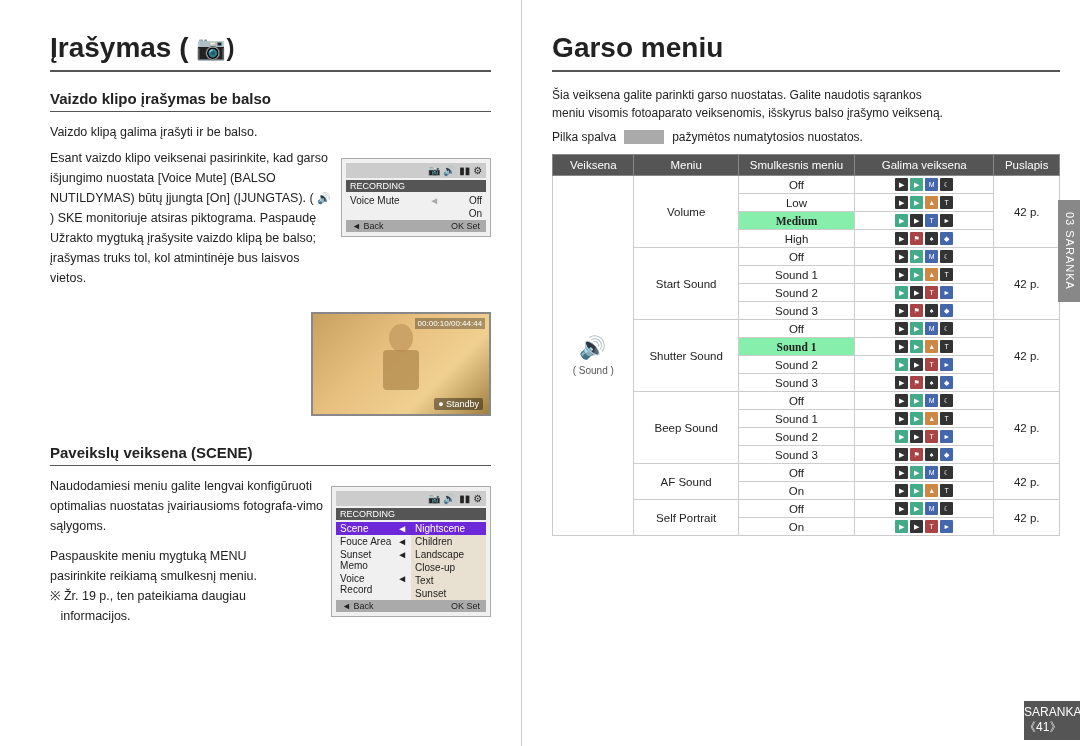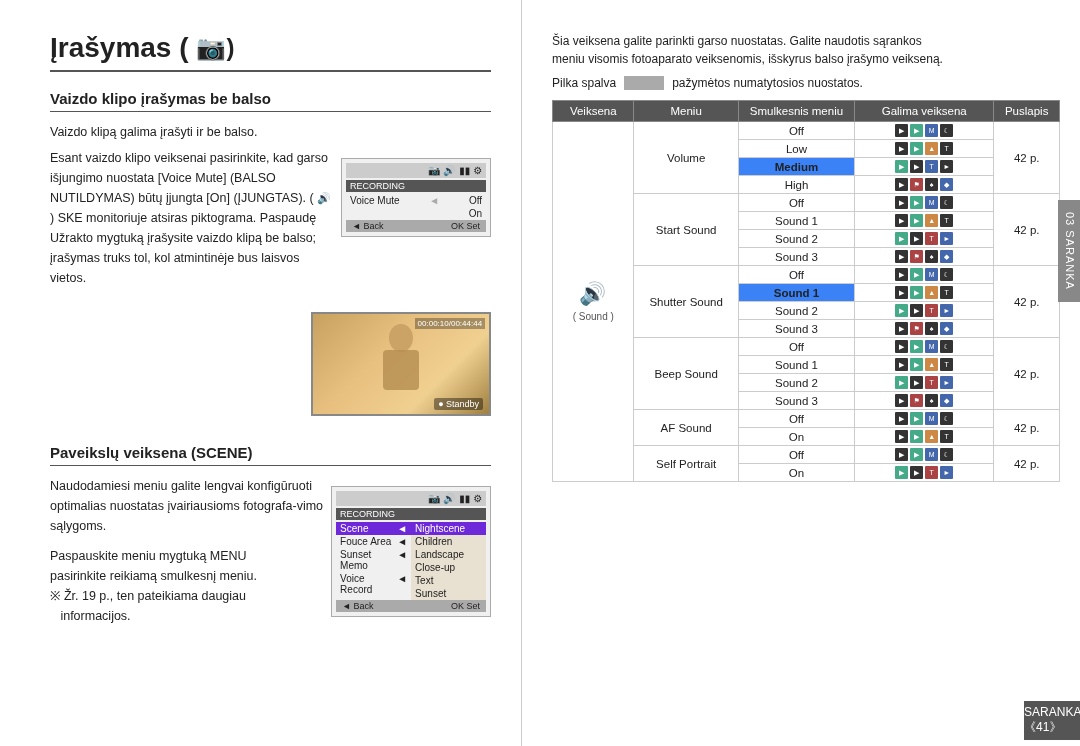--- a/index.html
+++ b/index.html
@@ -191,22 +191,23 @@
       text-align: center;
       vertical-align: middle;
     }
 
     .td-meniu {
       text-align: center;
       vertical-align: middle;
     }
 
     .highlighted {
-      background: #3b82f6;
+      background: #86efac;
       font-weight: bold;
+      font-family: Liberation Serif, serif;
     }
 
     .icon-group {
       display: flex;
       justify-content: center;
       gap: 2px;
     }
 
     .mode-icon {
       width: 13px;
@@ -362,20 +363,21 @@
       </div>
       <div class="menu-footer">
         <span>◄ Back</span>
           <span>OK Set</span>
       </div>
     </div>
   </div>
 </div>
 
 <div class="right-panel">
+  <div class="right-title">Garso meniu</div>
 
   <div class="intro-text">
     Šia veiksena galite parinkti garso nuostatas. Galite naudotis sąrankos<br>
     meniu visomis fotoaparato veiksenomis, išskyrus balso įrašymo veikseną.
   </div>
 
   <div class="pilka-line">
     <span>Pilka spalva</span>
     <span class="pilka-box"></span>
     <span>pažymėtos numatytosios nuostatos.</span>

